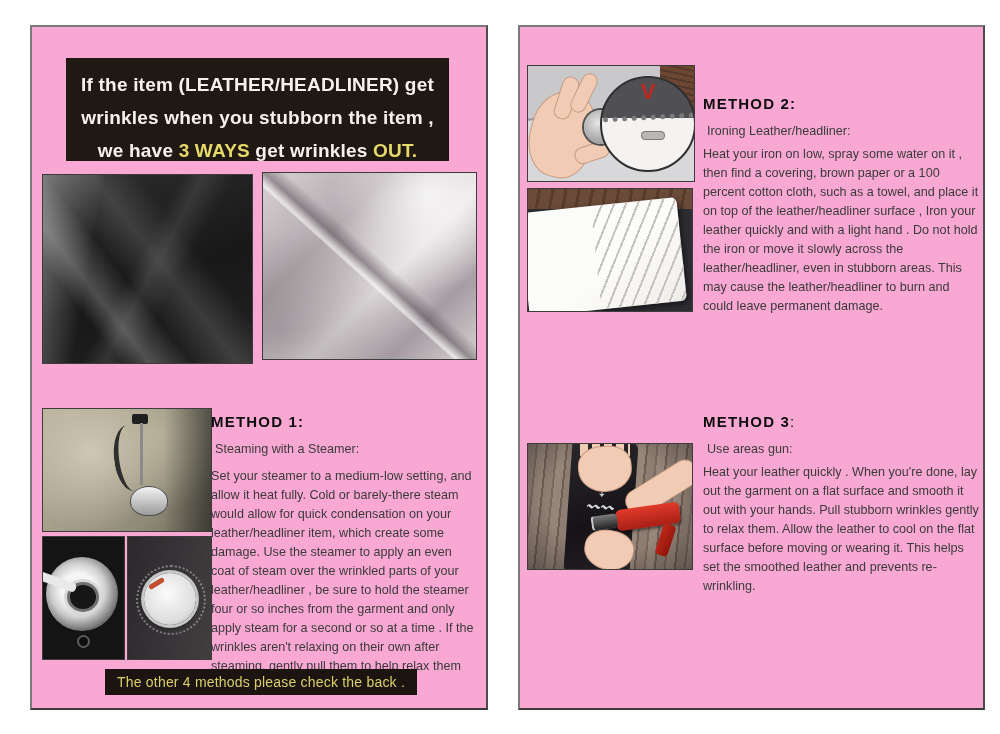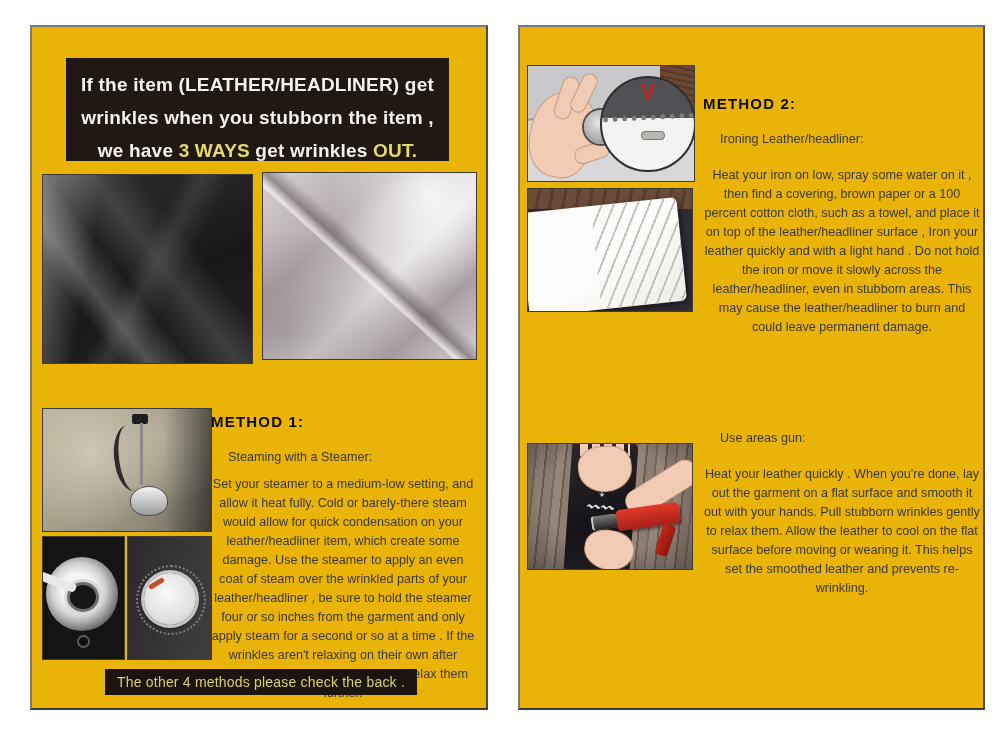--- a/index.html
+++ b/index.html
@@ -1,37 +1,37 @@
 <!DOCTYPE html>
 <html><head>
 <meta charset="utf-8">
 <style>
   html,body{margin:0;padding:0;background:#ffffff;}
   .canvas{position:relative;width:1000px;height:734px;background:#ffffff;
           font-family:"Liberation Sans", sans-serif;overflow:hidden;}
-  .panel{position:absolute;background:#eab308;box-sizing:border-box;
+  .panel{position:absolute;background:#f9a8d4;box-sizing:border-box;
          border:2px solid #7a7a7a;border-right-color:#4c4c4c;border-bottom-color:#3a3a3a;}
   #left-panel{left:30px;top:25px;width:458px;height:685px;}
   #right-panel{left:518px;top:25px;width:467px;height:685px;}
 
   
   .banner-top{position:absolute;left:34px;top:31px;width:383px;height:103px;
     background:#201813;color:#f4f1ee;font-weight:bold;font-size:19px;line-height:33px;
     text-align:center;padding-top:10px;box-sizing:border-box;letter-spacing:.2px;}
   .banner-line{white-space:nowrap;}
   .hl{color:#e5d969;}
   .banner-bottom{position:absolute;left:73px;top:642px;background:#1c1410;color:#dccf69;
     font-size:14px;padding:5px 12px;white-space:nowrap;letter-spacing:.2px;}
 
   
   .method-block{position:absolute;color:#3a3a3a;font-size:12.6px;line-height:19px;}
   .method-heading{font-weight:bold;color:#0d0d0d;font-size:15px;letter-spacing:1.2px;margin:0 0 9px 0;}
   .colon-thin{font-weight:normal;}
-  .method-sub{margin:17px;}
-  .method-body{margin:0;text-align:center;}
+  .method-sub{margin:4px;}
+  .method-body{margin:0;}
   #method1-block{left:179px;top:385px;width:264px;}
   #method2-block{left:183px;top:67px;width:278px;}
   #method3-block{left:183px;top:385px;width:278px;}
   #method1-block .method-sub{margin-bottom:8px;}
 
   
   .photo{position:absolute;box-sizing:border-box;border:1px solid #3c3c3c;overflow:hidden;}
 
   
   #photo-leather{left:10px;top:147px;width:211px;height:190px;
@@ -212,20 +212,21 @@
       </div>
     </div>
 
     <div class="method-block" id="method2-block">
       <h2 class="method-heading">METHOD 2:</h2>
       <p class="method-sub">Ironing Leather/headliner:</p>
       <p class="method-body">Heat your iron on low,  spray some water on it , then find a covering, brown paper or a 100 percent cotton cloth, such as a towel, and place it on top of the leather/headliner surface , Iron your leather quickly and with a light hand . Do not hold the iron or move it slowly across the leather/headliner, even in stubborn areas. This may cause the leather/headliner to burn and could leave permanent damage.</p>
     </div>
 
     <div class="method-block" id="method3-block">
+      <h2 class="method-heading"><span>METHOD 3</span><span class="colon-thin">:</span></h2>
       <p class="method-sub">Use areas gun:</p>
       <p class="method-body">Heat your leather quickly . When you're done, lay out the garment on a flat surface and smooth it out with your hands. Pull stubborn wrinkles gently to relax them. Allow the leather to cool on the flat surface before moving or wearing it. This helps set the smoothed leather and prevents re-wrinkling.</p>
     </div>
 
     <div class="photo" id="illus-heatgun">
       <div class="hg-shade"></div>
       <div class="hg-fabric">
         <span class="hg-arrow">↕</span>
         <span class="hg-swirl">〰〰</span>
       </div>

